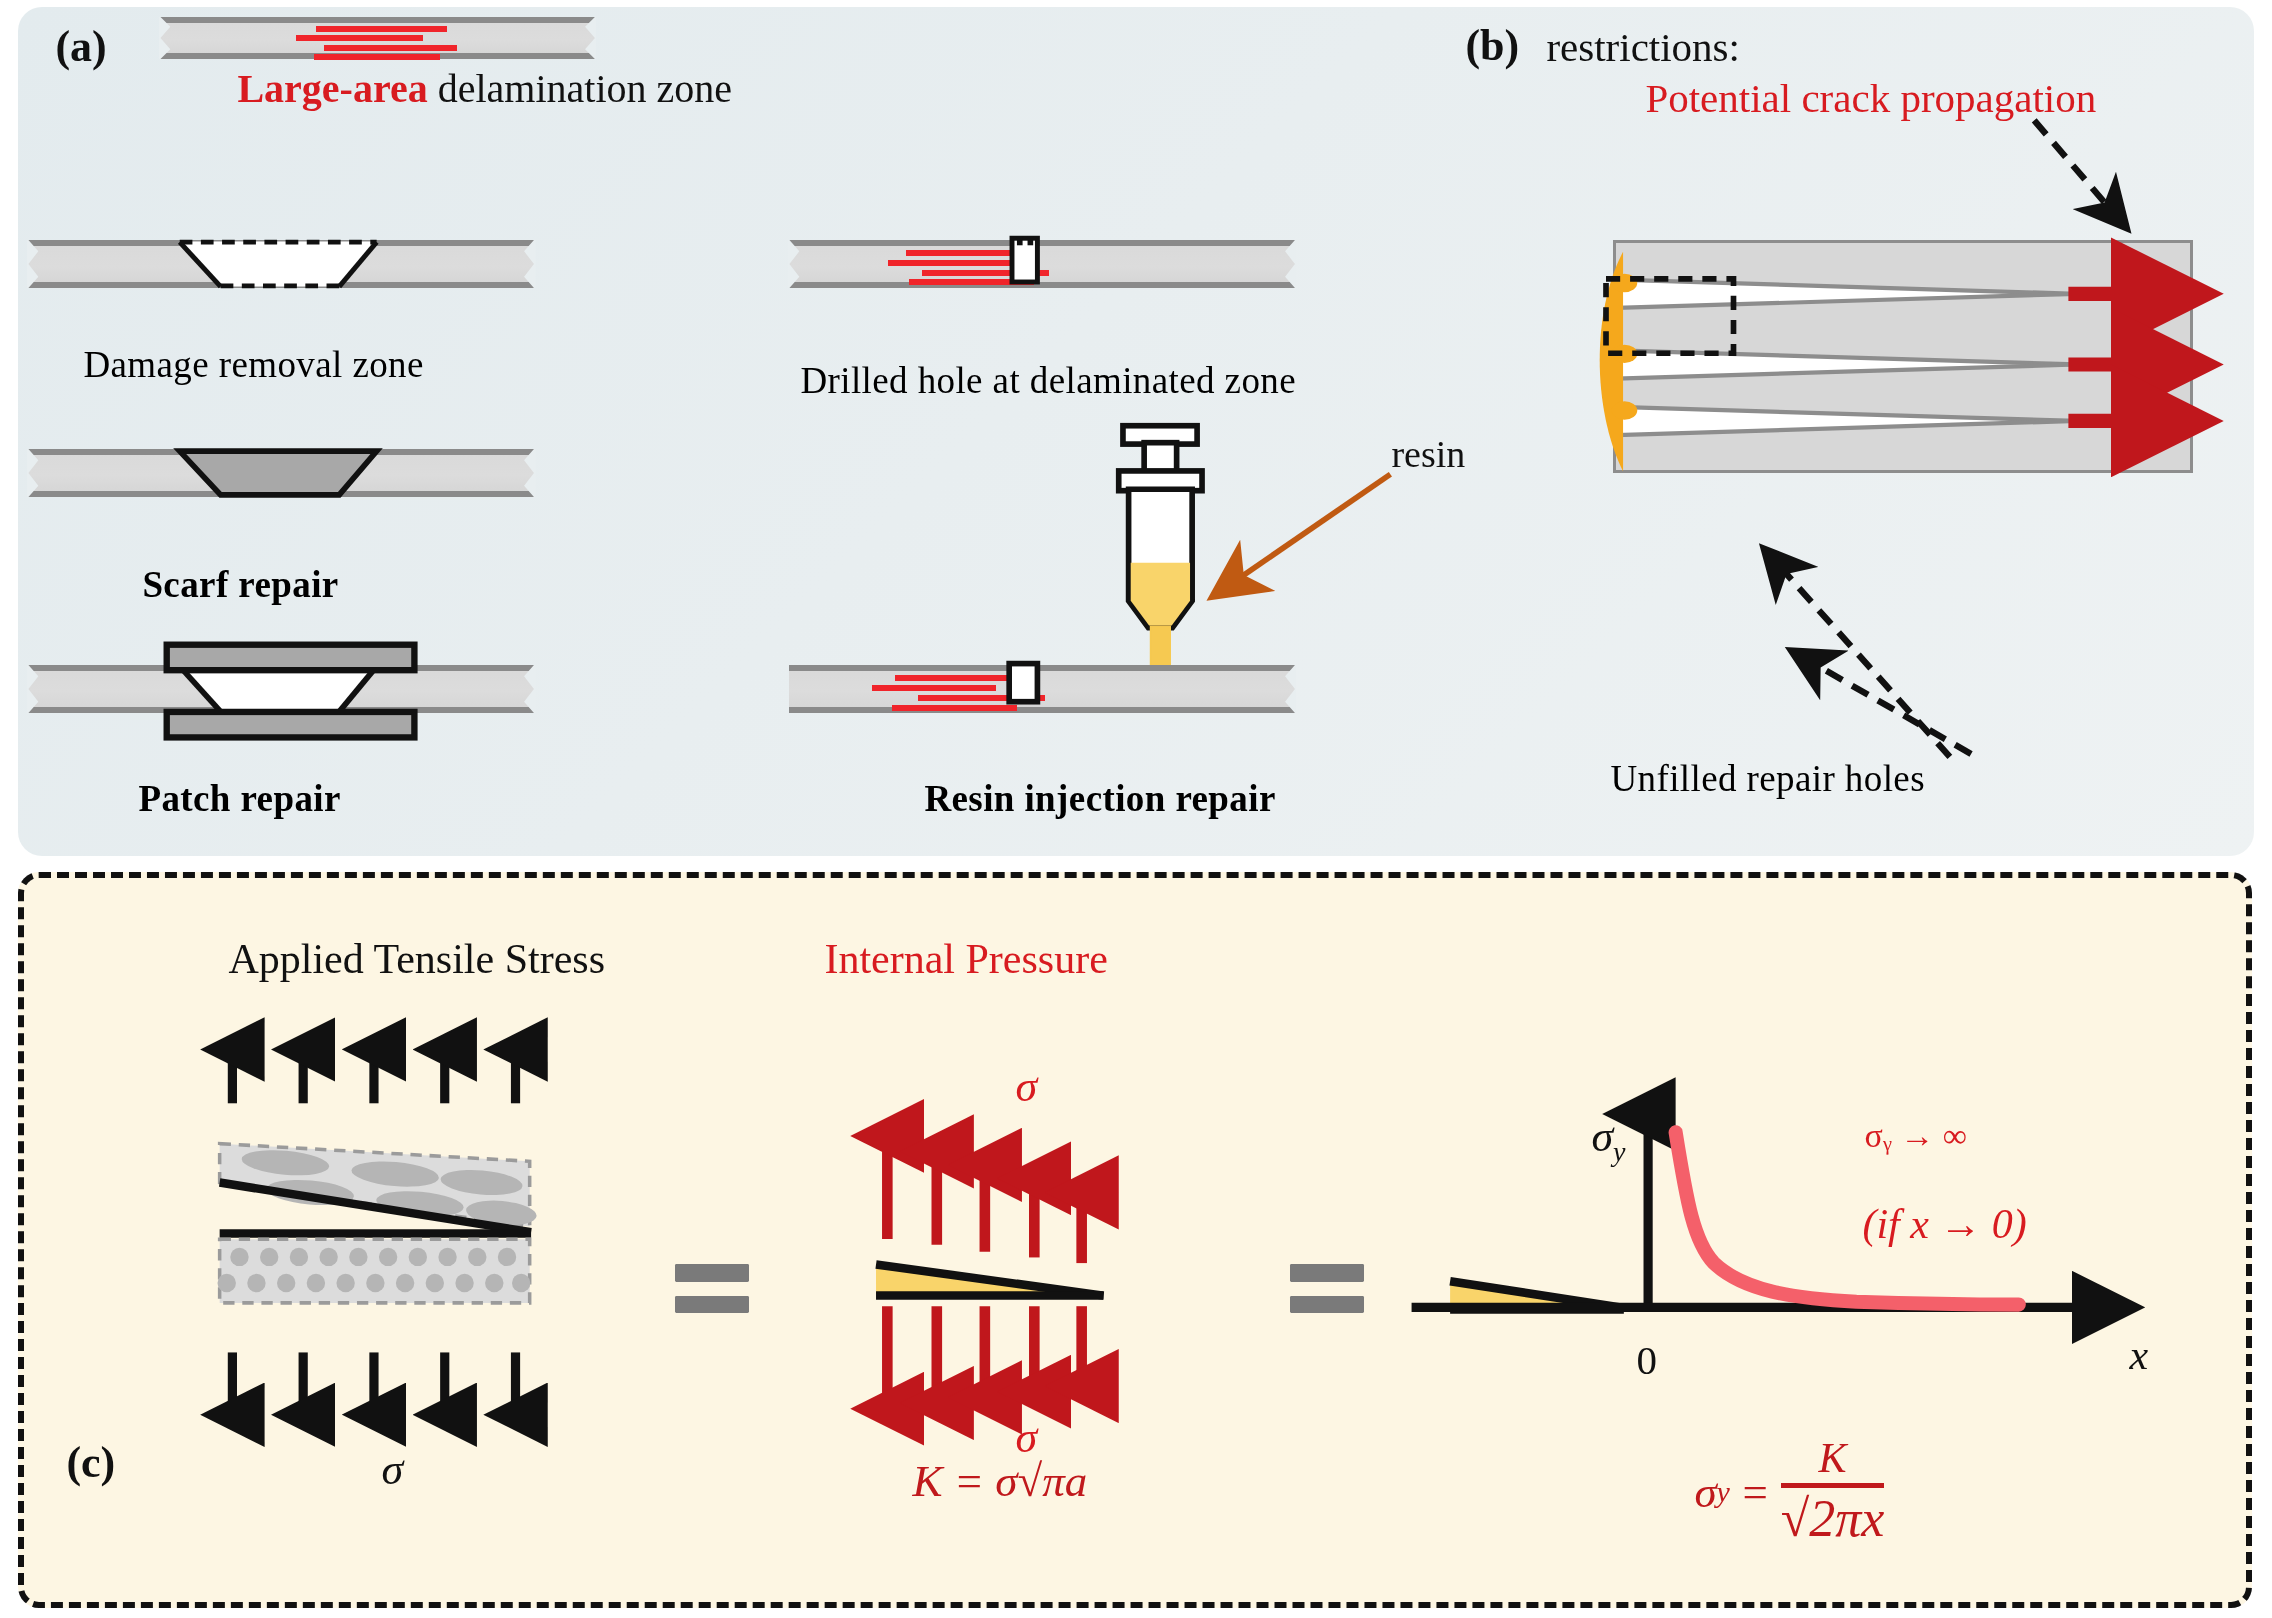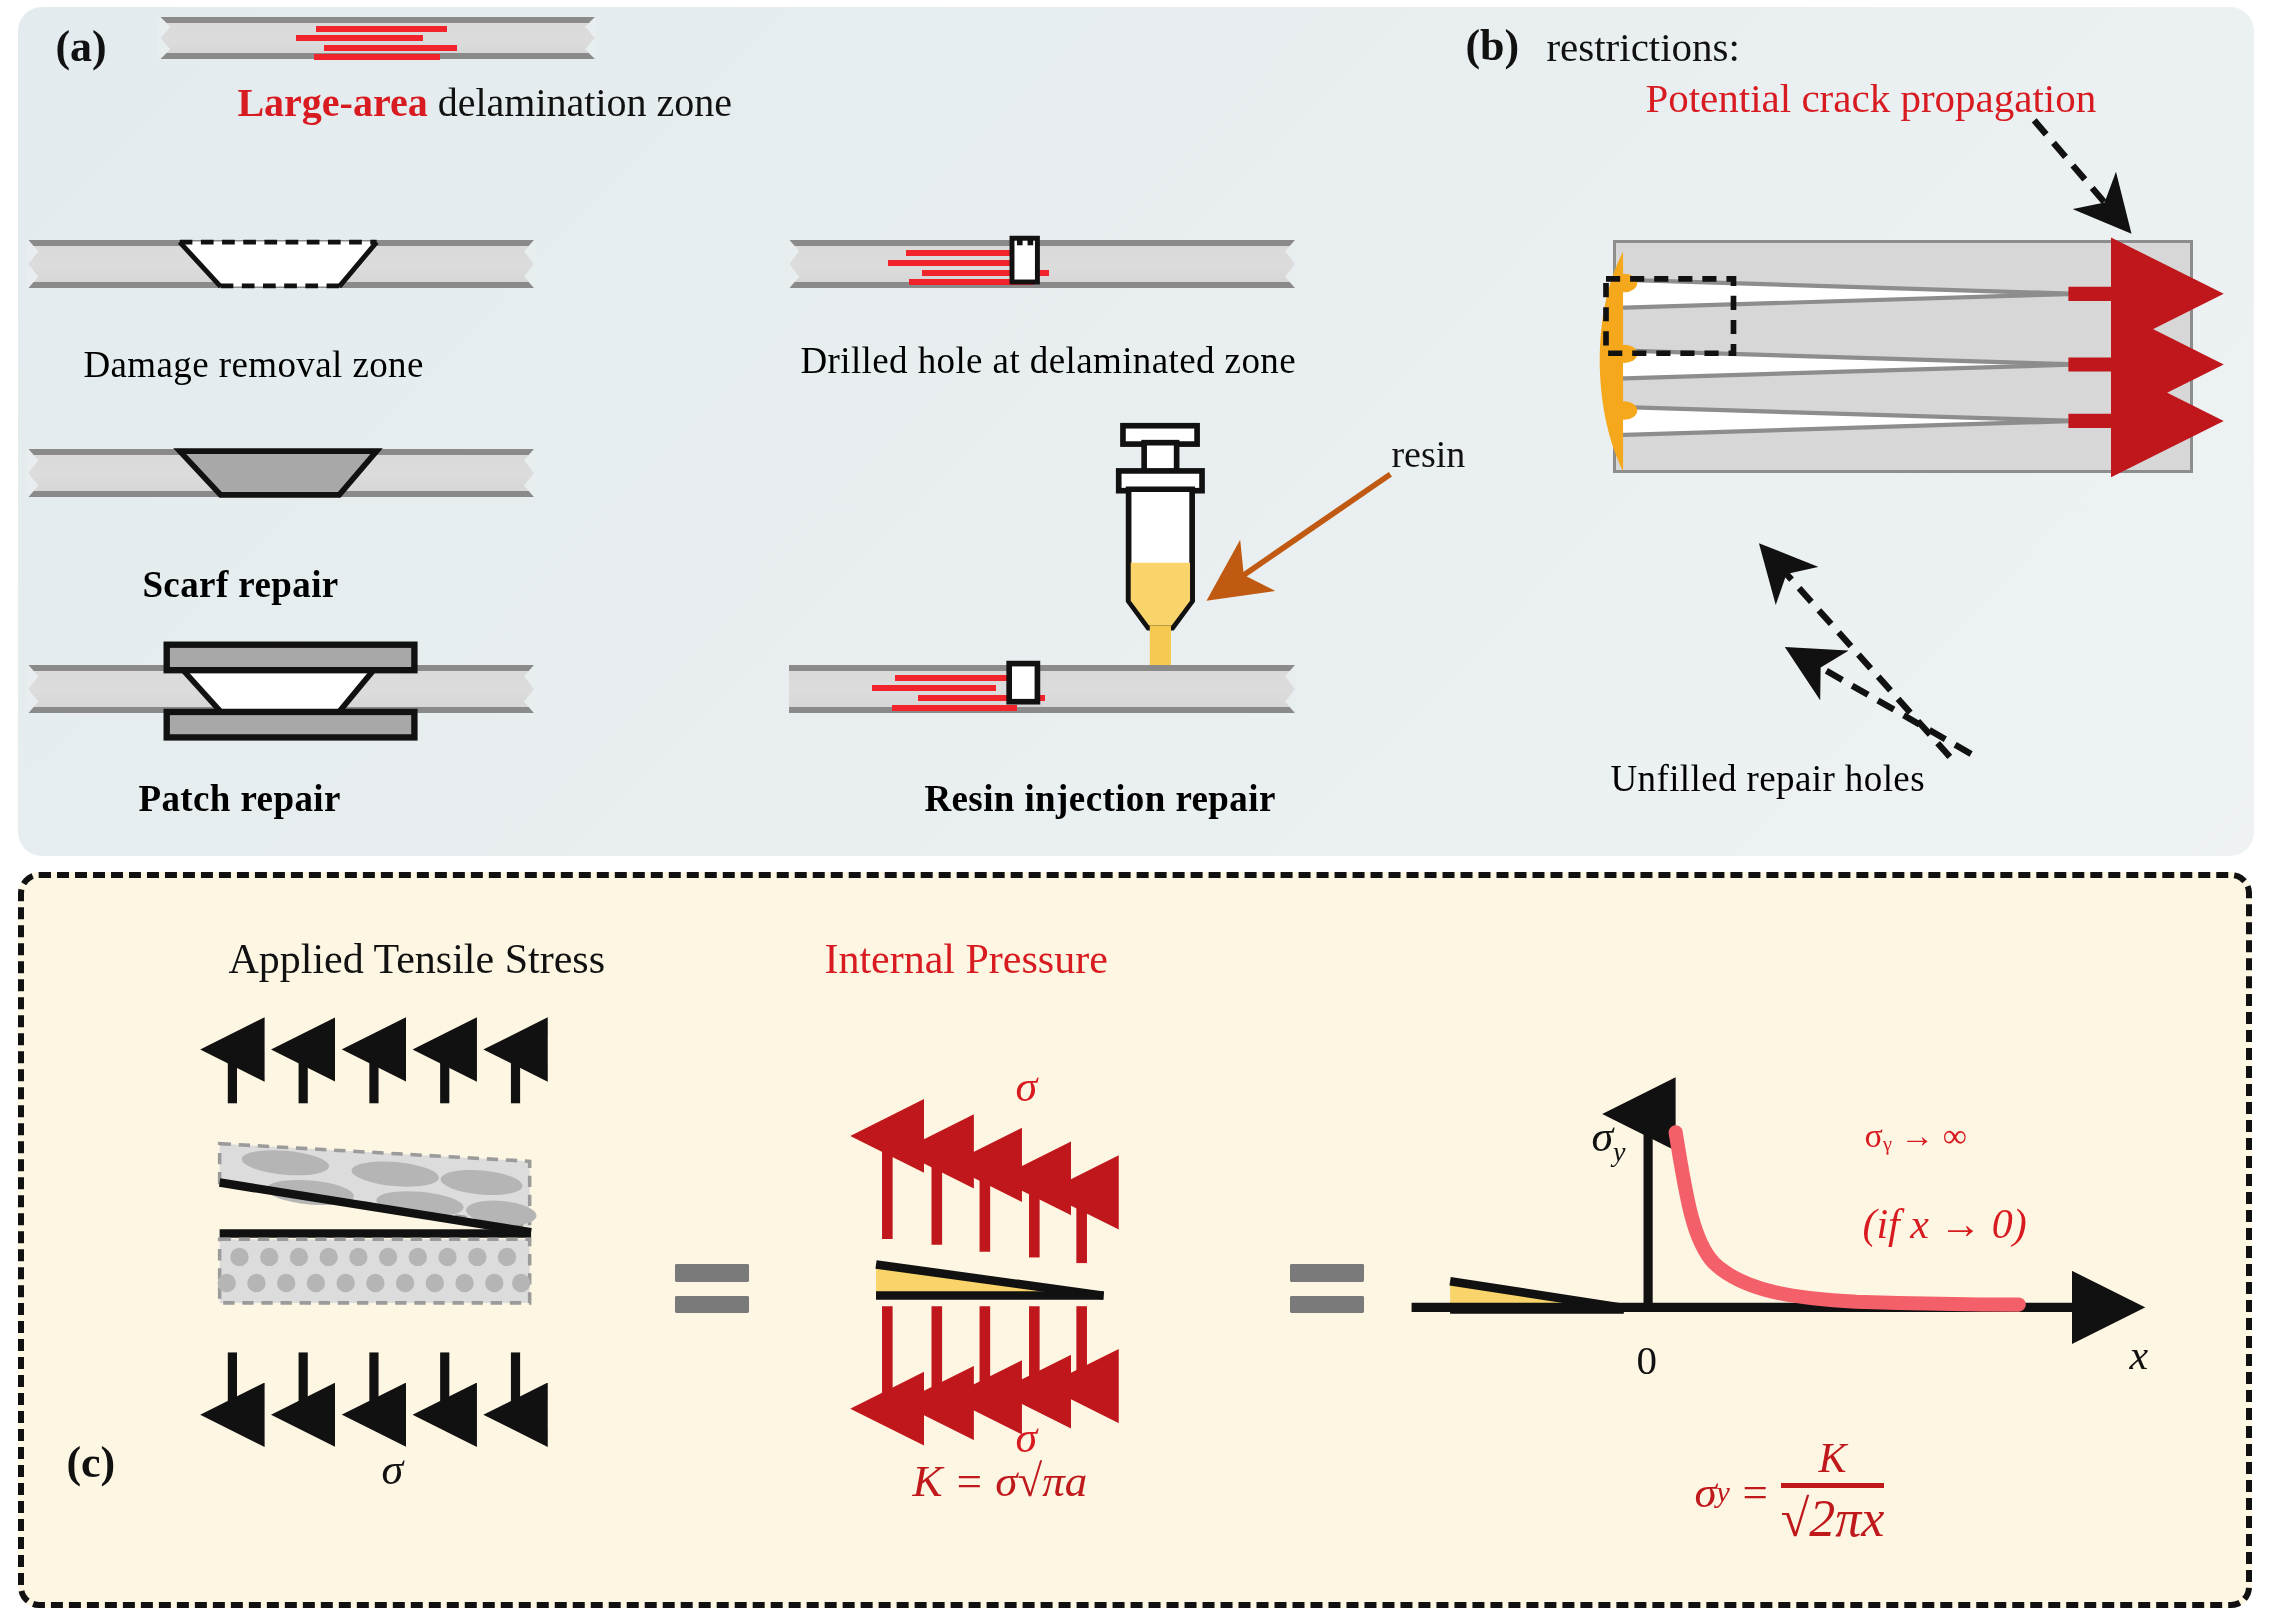--- a/index.html
+++ b/index.html
@@ -85,21 +85,21 @@
     <div class="brk" style="right:-1.4px;">
       <svg width="18.4" height="42" viewBox="0 0 26 60">
           <path d="M24,0 L10,14 L24,30 L10,46 L24,60 L26,60 L26,0 Z" fill="#e8eef0"></path>
         </svg>
     </div>
     <div class="crackline" style="left:156px;top:9.2px;width:131px;"></div>
     <div class="crackline" style="left:136px;top:18.4px;width:127px;"></div>
     <div class="crackline" style="left:164px;top:28px;width:133px;"></div>
     <div class="crackline" style="left:154px;top:37px;width:126px;"></div>
   </div>
-  <div class="lbl" style="left:219px;top:72px;font-size:40px;">
+  <div class="lbl" style="left:219px;top:58px;font-size:40px;">
     <span class="bold red">Large-area</span><span> delamination zone</span>
   </div>
 
   <div class="plate" style="left:10px;top:233px;width:506px;height:48px;">
     <div class="body"></div>
     <div class="edge-top"></div>
     <div class="edge-bot"></div>
     <svg class="ov" width="506" height="48" viewBox="0 0 715 68">
       <polygon points="214,2 493,2 440,66 272,66" fill="#ffffff"></polygon>
       <line x1="214" y1="3" x2="272" y2="66" stroke="#111" stroke-width="7"></line>
@@ -137,21 +137,21 @@
       <svg width="18.4" height="48" viewBox="0 0 26 68">
           <path d="M2,0 L16,16 L2,34 L16,52 L2,68 L0,68 L0,0 Z" fill="#e8eef0"></path>
         </svg>
     </div>
     <div class="brk" style="right:-1.4px;">
       <svg width="18.4" height="48" viewBox="0 0 26 68">
           <path d="M24,0 L10,16 L24,34 L10,52 L24,68 L26,68 L26,0 Z" fill="#e8eef0"></path>
         </svg>
     </div>
   </div>
-  <div class="cap" style="left:782px;top:332px;">Drilled hole at delaminated zone</div>
+  <div class="cap" style="left:782px;top:352px;">Drilled hole at delaminated zone</div>
 
   <div class="plate" style="left:10px;top:442px;width:506px;height:48px;">
     <div class="body"></div>
     <div class="edge-top"></div>
     <div class="edge-bot"></div>
     <svg class="ov" width="506" height="48" viewBox="0 0 715 68">
       <polygon points="214,3 493,3 440,65 272,65" fill="#a8a8a8" stroke="#111" stroke-width="8"></polygon>
     </svg>
     <div class="brk" style="left:-1.4px;">
       <svg width="18.4" height="48" viewBox="0 0 26 68">

